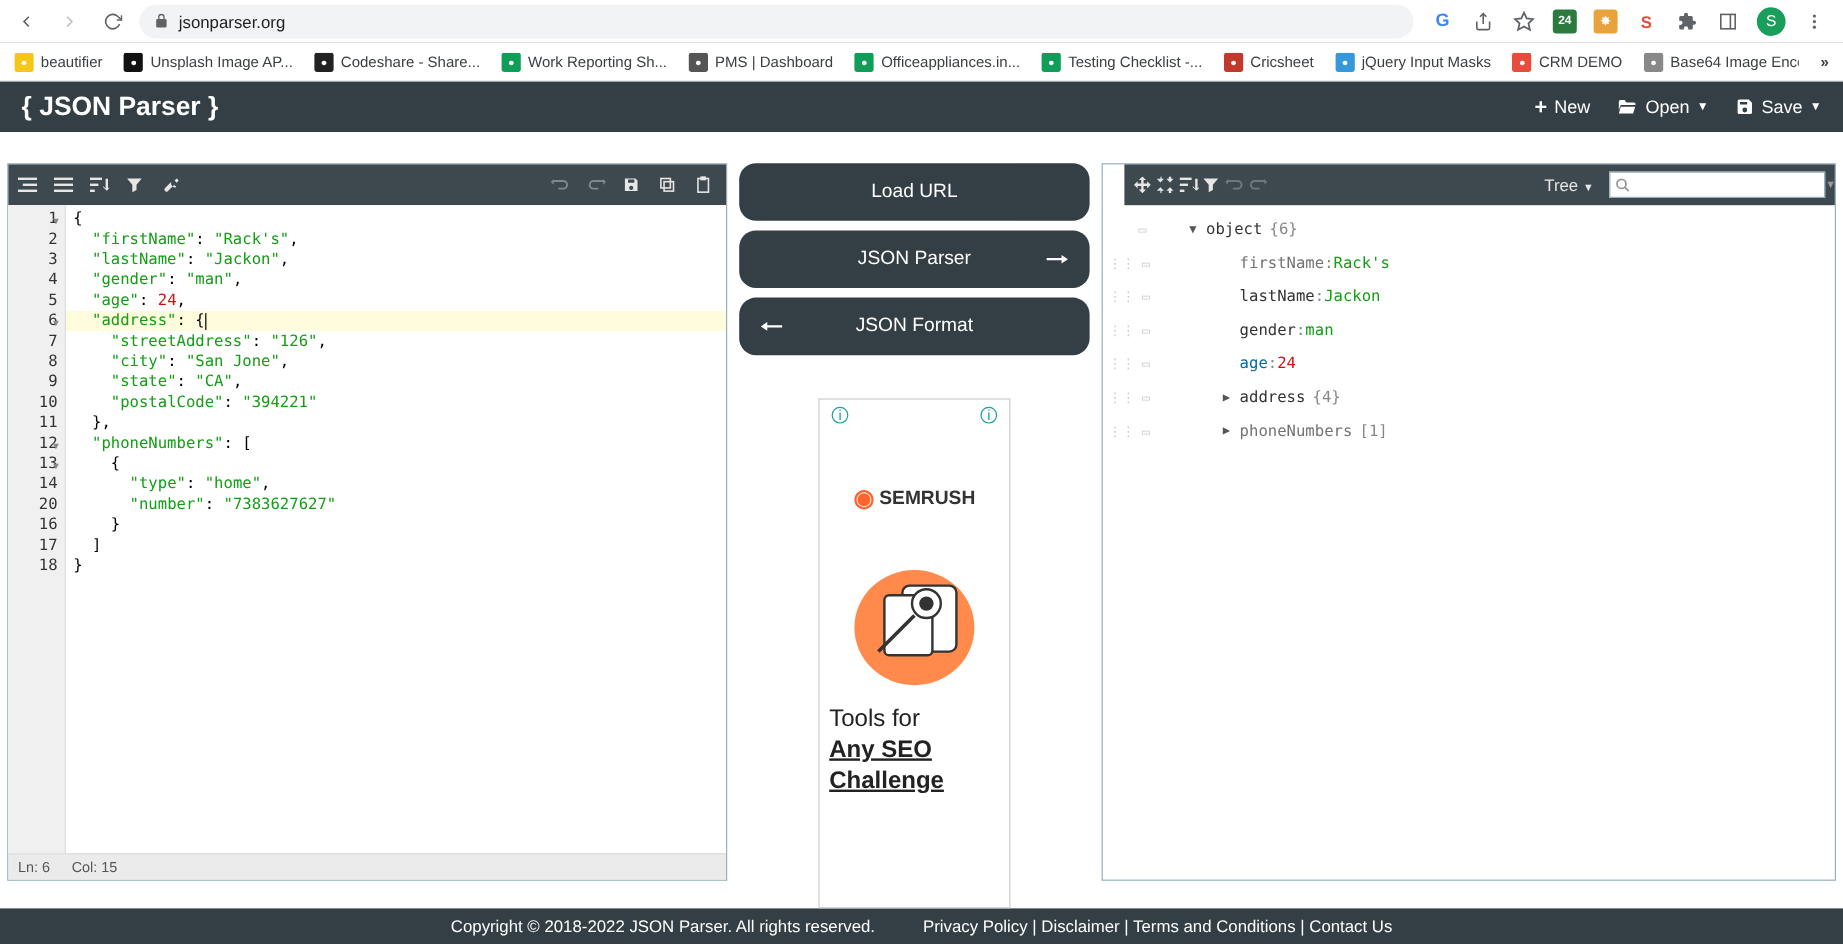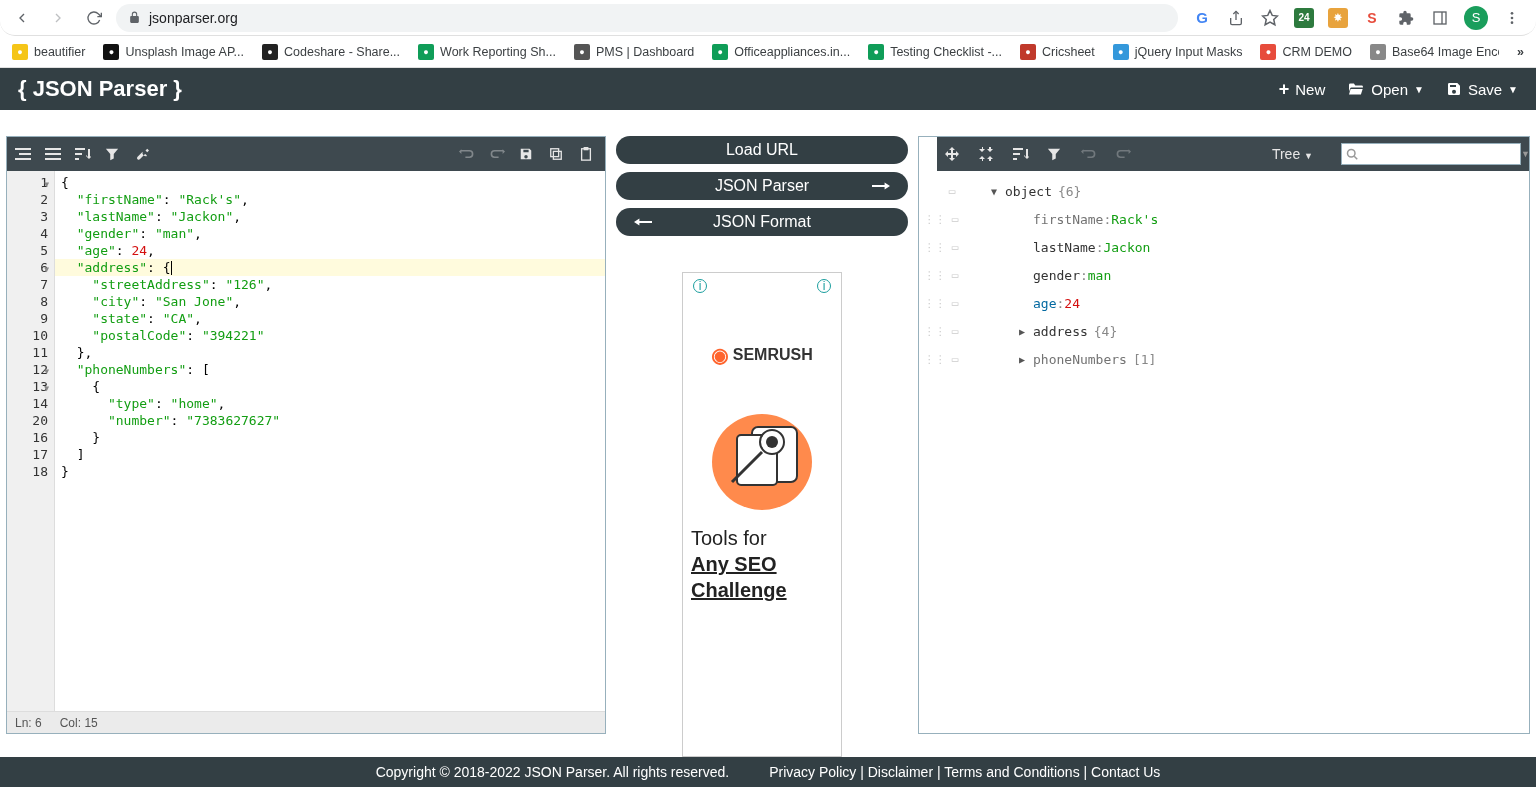--- a/index.html
+++ b/index.html
@@ -1,19 +1,19 @@
 <!DOCTYPE html>
 <html><head>
 <meta charset="utf-8">
 <style>
   * { box-sizing: border-box; margin: 0; padding: 0; }
   body { font-family: Arial, sans-serif; font-size: 13px; background: #fff; width: 1536px; height: 787px; overflow: hidden; display: flex; flex-direction: column; }
   
   
-  .browser-bar { height: 36px; background: #fff; display: flex; align-items: center; padding: 0 8px; gap: 8px; border-bottom: 1px solid #e0e0e0; border-radius: 15px; }
+  .browser-bar { height: 36px; background: #fff; display: flex; align-items: center; padding: 0 8px; gap: 8px; border-bottom: 1px solid #e0e0e0; }
   .nav-btn { width: 28px; height: 28px; display: flex; align-items: center; justify-content: center; color: #5f6368; cursor: pointer; border-radius: 50%; }
   .address-bar { flex: 1; height: 28px; background: #f1f3f4; border-radius: 14px; display: flex; align-items: center; padding: 0 12px; gap: 8px; color: #202124; font-size: 14px; }
   .lock-icon { color: #5f6368; }
   .right-icons { display: flex; align-items: center; gap: 14px; padding: 0 6px; }
   .chrome-icon { width: 20px; height: 20px; display: flex; align-items: center; justify-content: center; color: #5f6368; cursor: pointer; }
   .profile { width: 24px; height: 24px; border-radius: 50%; background: #1a9e5c; color: #fff; display: flex; align-items: center; justify-content: center; font-size: 13px; font-weight: 500; }
   .ext-icon { width: 20px; height: 20px; border-radius: 3px; display:flex; align-items:center; justify-content:center; font-size:10px; color:#fff; font-weight:bold;}
   
   
   .bookmarks-bar { height: 32px; background: #fff; display: flex; align-items: center; padding: 0 12px; gap: 18px; border-bottom: 1px solid #e0e0e0; font-size: 12.5px; color: #3c4043; }
@@ -45,37 +45,37 @@
   .fold { position:absolute; right:-1px; top:2px; font-size:8px; color:#888;}
   .code { flex: 1; padding: 3px 6px 0 6px; line-height: 17px; white-space: pre; position: relative; }
   .hl { position:absolute; left:0; right:0; height:17px; background:#fffbdd; z-index:0; }
   .code-line { position: relative; z-index: 1; }
   .cursor { display:inline-block; width:1px; height:14px; background:#000; vertical-align:text-bottom; }
   .s { color: #139e13; }
   .n { color: #d40f0f; }
   .statusbar { height: 22px; background: #ebebeb; border-top: 1px solid #ddd; font-size: 12px; color: #555; display: flex; align-items: center; padding: 0 8px; gap: 18px; }
   
   
-  .big-btn { height: 28px; background: #333f44; color: #fff; border-radius: 14px; display: flex; align-items: center; justify-content: center; font-size: 16px; cursor: pointer; position: relative; }
+  .big-btn { height: 48px; background: #333f44; color: #fff; border-radius: 14px; display: flex; align-items: center; justify-content: center; font-size: 16px; cursor: pointer; position: relative; }
   .big-btn.sel { appearance: none; border: none; padding-left: 16px; justify-content: flex-start; }
   .arrow-r { position:absolute; right:18px; }
   .arrow-l { position:absolute; left:18px; }
   .sel-caret { position:absolute; right:10px; color:#ccc; font-size:11px;}
   
   
   .ad-box { width: 160px; margin: 0 auto; border: 1px solid #ccc; flex:1; min-height:0; display:flex; flex-direction:column; align-items:center; padding: 10px 8px; position:relative; overflow:hidden;}
   .ad-info { position:absolute; top:6px; font-size:12px; color:#1a9e9e; width:14px; height:14px; border:1px solid #1a9e9e; border-radius:50%; display:flex; align-items:center; justify-content:center;}
   .ad-logo { margin-top:60px; font-weight:bold; font-size:16px; display:flex; align-items:center; gap:4px; color:#333;}
   .ad-orange { color:#ff642d; font-size:20px;}
   .ad-illus { width:130px; height:120px; margin-top:30px; position:relative;}
   .ad-text { margin-top:8px; font-size:20px; font-weight:400; color:#222; align-self:flex-start; line-height:1.3;}
   .ad-text b { font-weight:700;text-decoration:underline; }
   
   
-  .tree-toolbar { height: 34px; background: #3e494f; display: flex; align-items: center; padding: 0 8px; gap: 16px; margin-left: 18px; }
+  .tree-toolbar { height: 34px; background: #3e494f; display: flex; align-items: center; padding: 0 8px; gap: 1px; margin-left: 18px; }
   .tree-select { background: transparent; color: #e6e6e6; border: none; font-size: 14px; cursor: pointer; margin-left:auto; margin-right:12px;}
   .tree-search { width: 180px; height: 22px; background: #fff; border: 1px solid #97b0bc; display:flex; align-items:center; padding:0 4px; gap:4px;}
   .tree-search input { border:none; outline:none; flex:1; font-size:12px; }
   .node-path { height: 22px; background: #ebebeb; border-bottom:1px solid #ddd; font-size: 12.5px; color: #888; padding: 2px 8px; font-style: italic;}
   .tree-body { flex:1; padding: 6px 0; font-family: Consolas, monospace; font-size: 13px; overflow:auto;}
   .trow { display:flex; align-items:center; height:28px; }
   .tctrl { width:44px; display:flex; justify-content:center; gap:6px; color:#ccc; font-size:11px;}
   .tind { display:inline-block; }
   .ttoggle { width:14px; color:#555; font-size:10px; cursor:pointer;}
   .tval-s { color: #139e13; }

